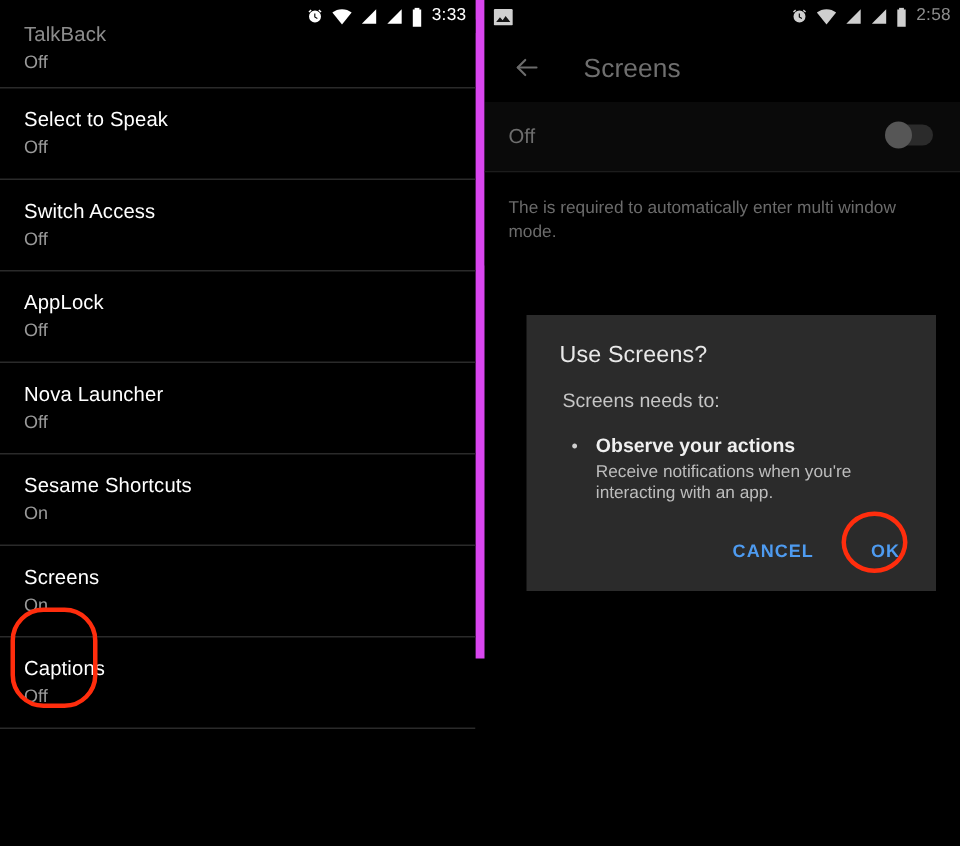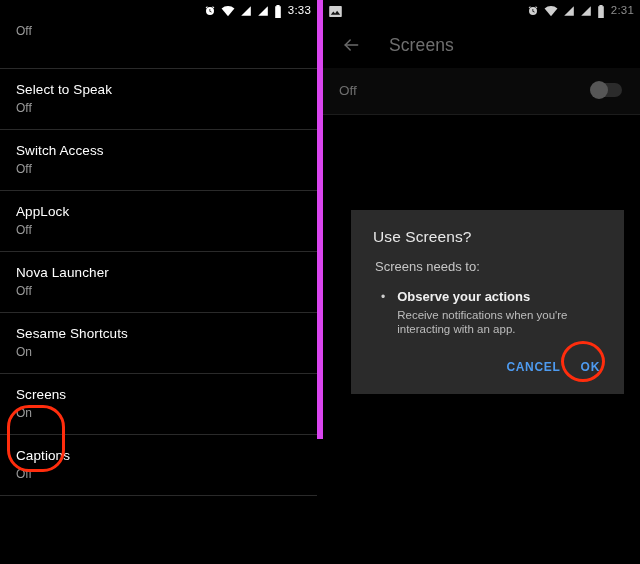--- a/index.html
+++ b/index.html
@@ -215,20 +215,21 @@
     font-size: 11.5px;
     color: #bdbdbd;
     line-height: 14px;
     margin-top: 3px;
   }
   .dlg-actions {
     display: flex;
     justify-content: flex-end;
     align-items: center;
     padding: 18px 14px 6px 0;
+    gap: 18px;
   }
   .dlg-btn {
     font-size: 12px;
     color: #4e9bf0;
     font-weight: bold;
     letter-spacing: 0.7px;
     padding: 6px 10px;
     background: none;
     border: none;
     font-family: "Liberation Sans", sans-serif;
@@ -278,20 +279,21 @@
           <path d="M3 0h4v1.5h1.5V16h-7V1.5H3V0z"></path>
         </svg>
         <span class="sb-clock">3:33</span>
       </div>
     </div>
 
 
     <div class="list">
 
       <div class="list-row clipped">
+        <div class="row-title">TalkBack</div>
         <div class="row-sub">Off</div>
       </div>
 
       <div class="list-row">
         <div class="row-title">Select to Speak</div>
         <div class="row-sub">Off</div>
       </div>
 
       <div class="list-row">
         <div class="row-title">Switch Access</div>
@@ -348,21 +350,21 @@
         </svg>
         <svg class="sb-icon" width="12" height="12" viewBox="0 0 20 20" fill="#cfcfcf">
           <path d="M18 2v16H2L18 2z"></path>
         </svg>
         <svg class="sb-icon" width="12" height="12" viewBox="0 0 20 20" fill="#cfcfcf">
           <path d="M18 2v16H2L18 2z"></path>
         </svg>
         <svg class="sb-icon" width="8" height="13" viewBox="0 0 10 16" fill="#cfcfcf">
           <path d="M3 0h4v1.5h1.5V16h-7V1.5H3V0z"></path>
         </svg>
-        <span class="sb-clock">2:31</span>
+        <span class="sb-clock">2:58</span>
       </div>
     </div>
 
     <div class="appbar">
       <div class="back-btn">
         <svg width="20" height="20" viewBox="0 0 24 24" fill="none" stroke="#6b6b6b" stroke-width="1.7" stroke-linecap="round" stroke-linejoin="round">
           <line x1="20" y1="12" x2="5" y2="12"></line>
           <polyline points="11,18 5,12 11,6"></polyline>
         </svg>
       </div>
@@ -370,20 +372,23 @@
     </div>
 
     <div class="toggle-row">
       <div class="toggle-label">Off</div>
       <div class="switch">
         <div class="switch-track"></div>
         <div class="switch-thumb"></div>
       </div>
     </div>
 
+    <div class="desc-row">
+      <div class="desc-text">The is required to automatically enter multi window mode.</div>
+    </div>
 
     <div class="dialog">
       <div class="dlg-title">Use Screens?</div>
       <div class="dlg-lead">Screens needs to:</div>
       <div class="dlg-bullet">
         <div class="bullet-dot">•</div>
         <div>
           <div class="bullet-title">Observe your actions</div>
           <div class="bullet-body">Receive notifications when you're interacting with an app.</div>
         </div>

